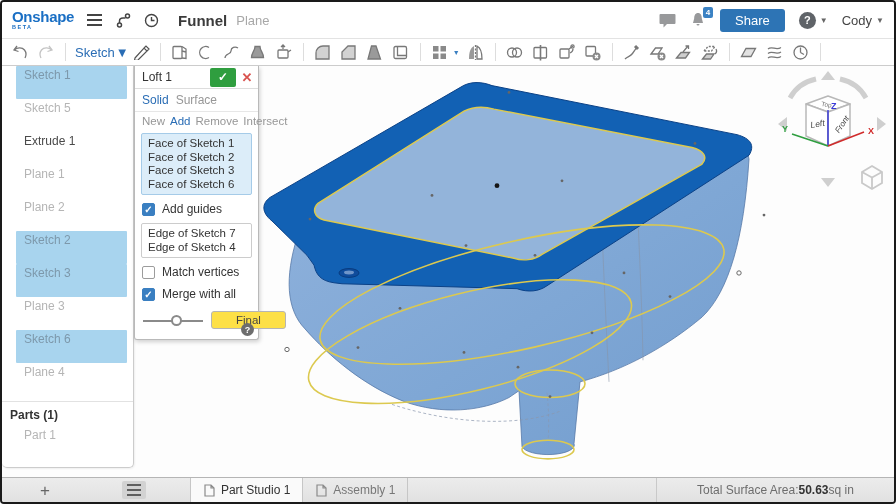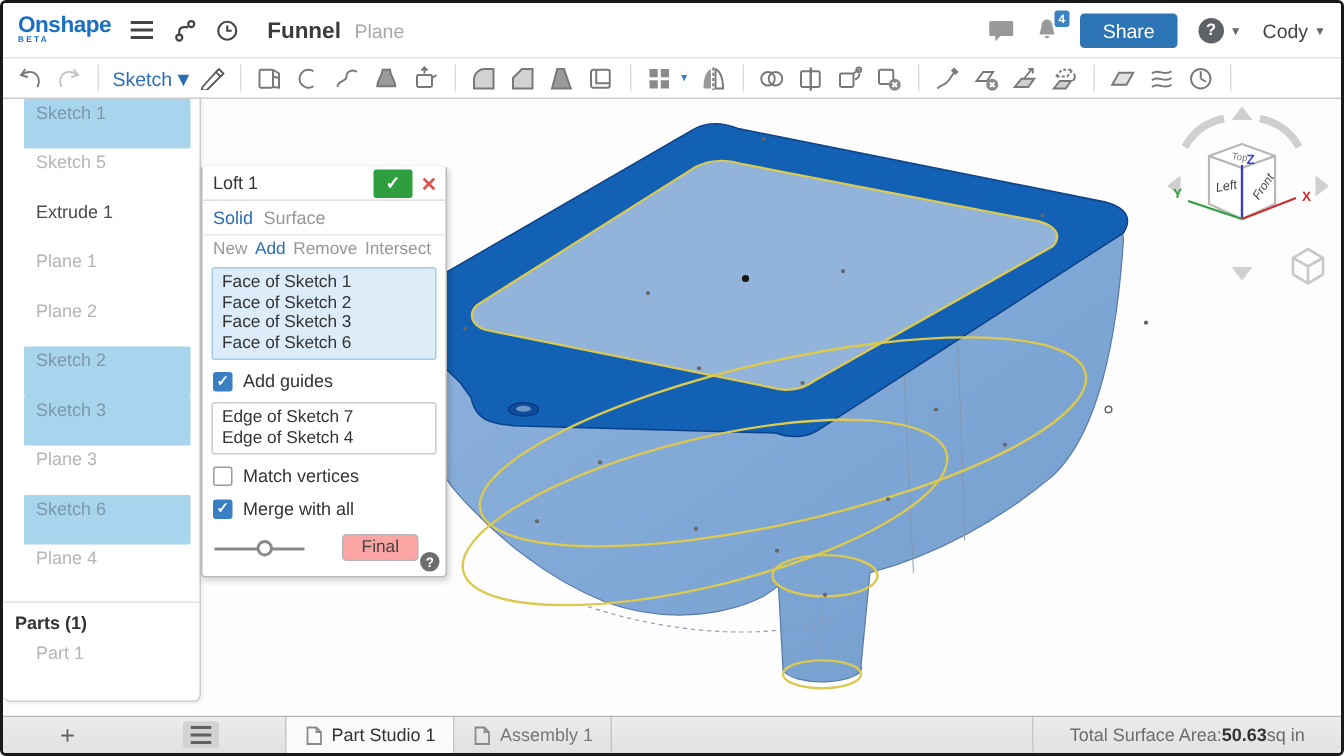--- a/index.html
+++ b/index.html
@@ -50,23 +50,23 @@
              box-shadow:1px 1px 2px rgba(0,0,0,.06); }
   .features .hdr{ font-weight:bold; color:#333; padding:7px 8px 5px; font-size:12px; }
   .feat-item{ height:33px; line-height:19px; margin:0 6px 0 14px; padding-left:8px;
               color:#4a4a4a; white-space:nowrap; cursor:pointer; border-radius:1px; }
   .feat-item.muted{ color:#b5b5b5; }
   .feat-item.selected{ background:#a8d4ee; color:#7d98ab; }
   .features .divider{ border-top:1px solid #e2e2e2; margin:5px 0 0; }
   .features .hdr2{ font-weight:bold; color:#333; padding:6px 8px 4px; }
 
   
-  .dialog{ position:absolute; left:132px; top:0; width:164px; background:#fff;
+  .dialog{ position:absolute; left:132px; top:0; width:125px; background:#fff;
            border:1px solid #b9b9b9; border-top:none; border-radius:0 0 3px 3px;
-           font-size:12px; box-shadow:1px 2px 4px rgba(0,0,0,.18);margin-top:45px; }
+           font-size:12px; box-shadow:1px 2px 4px rgba(0,0,0,.18); }
   .dlg-head{ display:flex; align-items:center; height:23px; padding-left:7px;
              border-bottom:1px solid #ddd; }
   .dlg-title{ color:#333; font-size:12px; }
   .btn-accept{ margin-left:auto; width:26px; height:19px; background:#2f9e3f; border-radius:2px;
                color:#fff; font-size:12px; font-weight:bold; display:flex; align-items:center;
                justify-content:center; cursor:pointer; }
   .btn-cancel{ width:22px; text-align:center; color:#d9534f; font-weight:bold; font-size:13px; cursor:pointer; }
   .dlg-row{ display:flex; align-items:center; gap:7px; padding:4px 7px; }
   .dlg-row.tight{ gap:5px; padding:3px 7px; font-size:11.5px; }
   .dlg-row .link{ color:#2a6db5; cursor:pointer; }
@@ -80,42 +80,42 @@
   .cb{ width:13px; height:13px; border:1px solid #9c9c9c; border-radius:2px; background:#fff;
        display:inline-flex; align-items:center; justify-content:center; flex:0 0 auto; cursor:pointer; }
   .cb.checked{ background:#3a7fc1; border-color:#3a7fc1; }
   .cb.checked::after{ content:"✓"; color:#fff; font-size:10px; font-weight:bold; }
   .cb-label{ color:#333; font-size:12px; }
   .dlg-footer{ display:flex; align-items:center; padding:6px 18px 10px 8px; gap:8px; }
   .slider{ position:relative; width:60px; height:11px; flex:0 0 auto; cursor:pointer; }
   .slider .track{ position:absolute; top:5px; left:0; right:0; height:2px; background:#8a8a8a; }
   .slider .thumb{ position:absolute; top:0; left:calc(55% - 5px); width:11px; height:11px;
                   border-radius:50%; background:#fff; border:2px solid #8a8a8a; }
-  .final-btn{ margin-left:auto; background:#fca5a5; border:1px solid #b5b5b5; border-radius:3px;
-              font-size:11.5px; color:#444; padding:2px 12px; cursor:pointer; }
+  .final-btn{ margin-left:auto; background:#fde047; border:1px solid #b5b5b5; border-radius:3px;
+              font-size:11.5px; color:#444; padding:2px 24px; cursor:pointer; }
   .dlg-help{ position:absolute; right:4px; bottom:3px; width:13px; height:13px; border-radius:50%;
              background:#6d6d6d; color:#fff; font-size:9px; font-weight:bold; display:flex;
              align-items:center; justify-content:center; cursor:pointer; }
 
   
   .viewcube{ position:absolute; right:6px; top:4px; width:112px; height:126px; }
 
   
   .bottombar{ height:25px; flex:0 0 auto; display:flex; align-items:stretch;
               background:linear-gradient(#ececec,#e1e1e1); border-top:1px solid #b5b5b5;
               font-size:12px; color:#555; }
   .bb-left{ display:flex; align-items:center; }
   .plus-btn{ margin-left:38px; font-size:17px; color:#666; cursor:pointer; line-height:1; }
   .list-btn{ margin-left:72px; background:#d2d2d2; border-radius:2px; padding:3px 5px;
              display:flex; align-items:center; cursor:pointer; }
   .tabs{ display:flex; margin-left:44px; }
   .tab{ display:flex; align-items:center; gap:5px; padding:0 12px; color:#777;
         border-right:1px solid #c6c6c6; cursor:pointer; white-space:nowrap; }
   .tab.active{ background:#fafafa; color:#333; border-left:1px solid #c6c6c6; }
-  .status{ margin-left:auto; width:206px; border-left:1px solid #c9c9c9; display:flex;
+  .status{ margin-left:auto; width:238px; border-left:1px solid #c9c9c9; display:flex;
            align-items:center; justify-content:center; color:#6d6d6d; gap:0; }
   .status b{ color:#333; font-weight:bold; }
 </style>
 </head>
 <body>
 
 <div class="window">
 
   <div class="topbar">
     <div class="logo">

